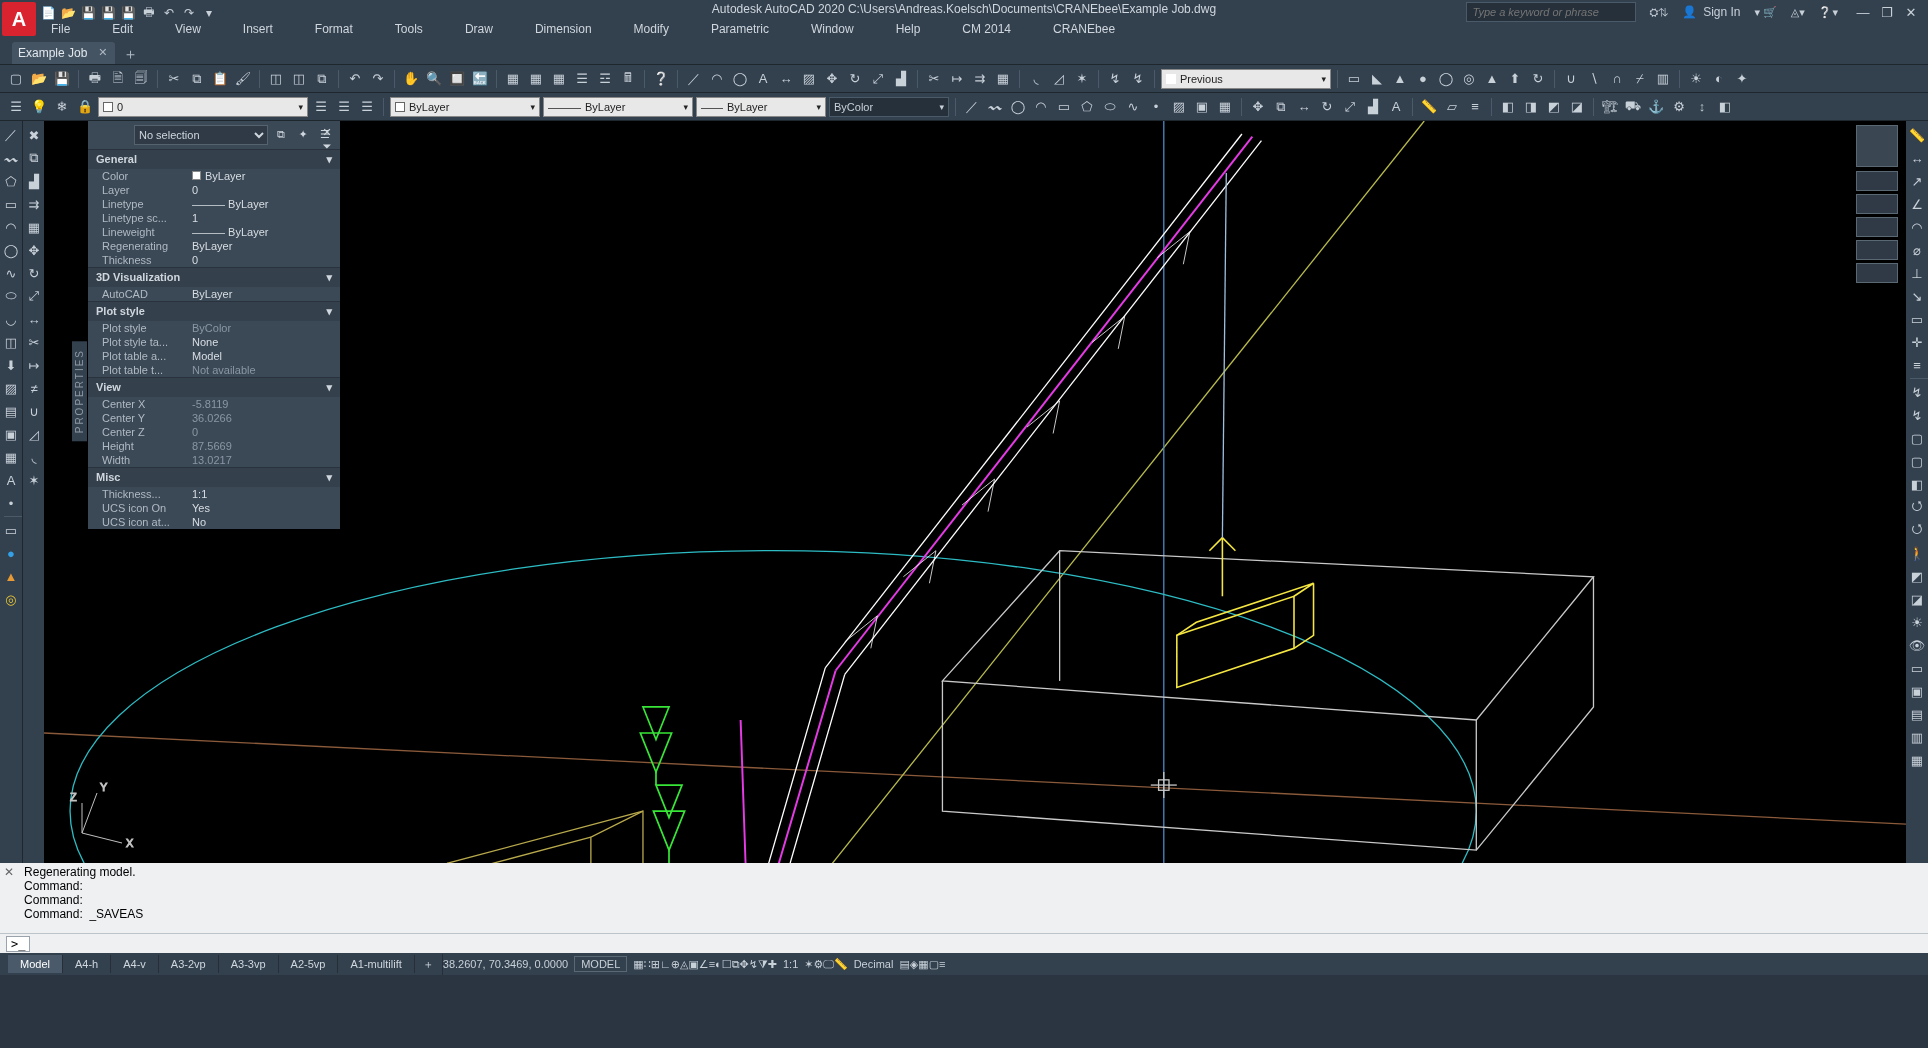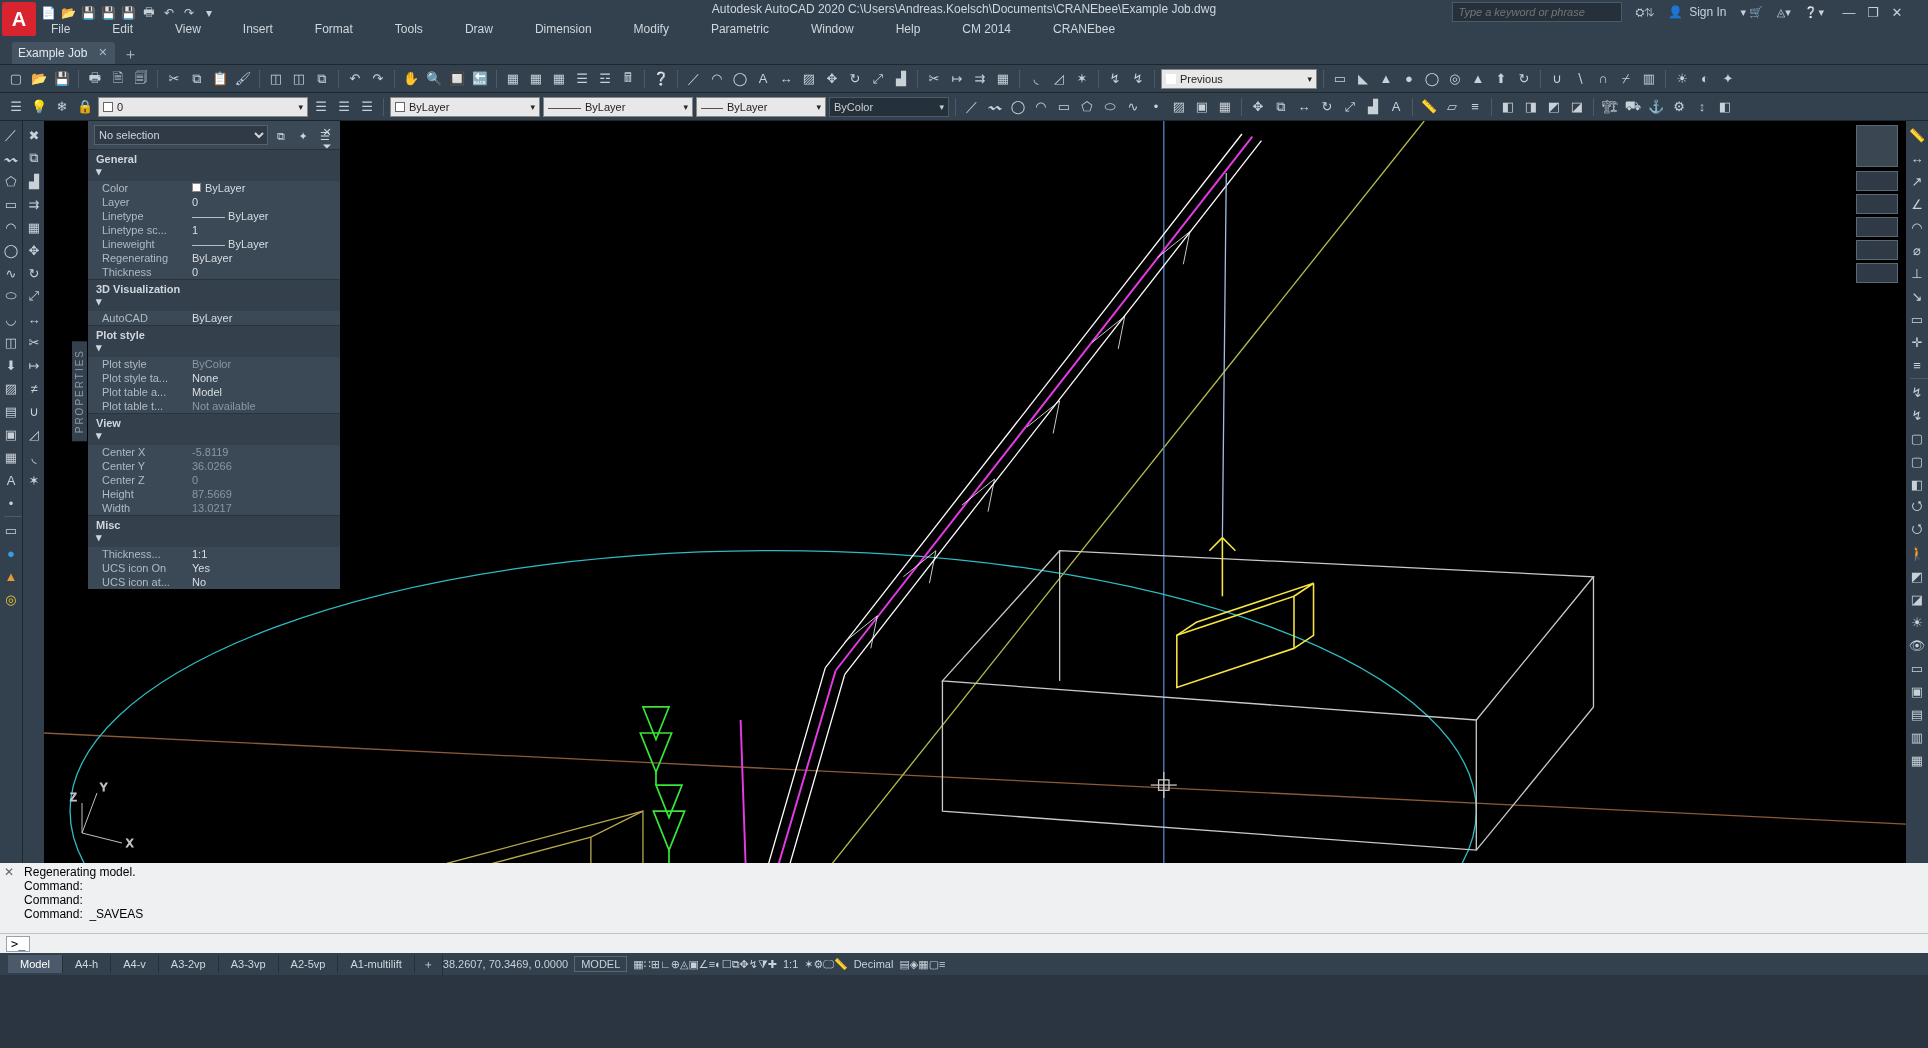--- a/index.html
+++ b/index.html
@@ -4,21 +4,21 @@
 <style>
 * { margin: 0; padding: 0; box-sizing: border-box; font-family: "Segoe UI", Arial, sans-serif; user-select: none; }
 body { background: #2b3441; width: 1928px; height: 1048px; overflow: hidden; font-size: 11px; color: #c8d0d8; position: relative; }
 
 
 .titlebar { height: 39px; background: #33414f; display: flex; align-items: flex-start; position: relative; }
 .app-logo { width: 34px; height: 34px; background: #d9232e; margin: 2px 4px 0 2px; display: flex; align-items: center; justify-content: center; color: #fff; font-size: 20px; font-weight: bold; border-radius: 2px; }
 .qat { display: flex; gap: 2px; padding-top: 4px; }
 .qat .tb { width: 18px; height: 18px; display: flex; align-items: center; justify-content: center; font-size: 12px; color: #c8d0d8; }
 .title-text { position: absolute; left: 50%; transform: translateX(-50%); top: 2px; font-size: 12px; color: #cfd6dd; white-space: nowrap; }
-.title-right { position: absolute; right: 20px; top: 2px; display: flex; align-items: center; gap: 14px; }
+.title-right { position: absolute; right: 6px; top: 2px; display: flex; align-items: center; gap: 14px; }
 .search-kw { background: #26303a; border: 1px solid #4b5a68; height: 20px; width: 170px; color: #8a97a3; font-style: italic; padding: 0 6px; font-size: 11px; }
 .signin { display: flex; align-items: center; gap: 6px; font-size: 12px; }
 .wctl { display: flex; gap: 2px; }
 .wctl span { width: 22px; height: 18px; display: flex; align-items: center; justify-content: center; font-size: 13px; }
 
 
 .menubar { position: absolute; top: 19px; left: 38px; display: flex; gap: 16px; }
 .menubar span { padding: 3px 13px; font-size: 12px; color: #cfd6dd; }
 
 
@@ -38,23 +38,23 @@
 
 .main { position: relative; height: 742px; display: flex; }
 .lefttool { width: 22px; background: #33414f; display: flex; flex-direction: column; gap: 3px; padding: 4px 1px; }
 .lefttool2 { width: 22px; background: #33414f; display: flex; flex-direction: column; gap: 3px; padding: 4px 1px; border-left: 1px solid #1e262e; }
 .righttool { width: 22px; background: #33414f; display: flex; flex-direction: column; gap: 3px; padding: 4px 1px; }
 .viewport { flex: 1; background: #000; position: relative; overflow: hidden; }
 .ucs { position: absolute; left: 18px; bottom: 10px; font-size: 12px; color: #aaa; }
 
 
 .props { position: absolute; left: 44px; top: 0; width: 252px; background: #3b4856; color: #cfd6dd; font-size: 11px; box-shadow: 1px 1px 4px rgba(0,0,0,.4); }
-.props .phdr { display: flex; align-items: flex-end; padding: 4px 6px; gap: 4px; }
+.props .phdr { display: flex; align-items: flex-start; padding: 4px 6px; gap: 4px; margin-left: 40px; }
 .props select { flex: 1; background: #2f3a46; color: #cfd6dd; border: 1px solid #55636f; height: 20px; font-size: 11px; }
-.props .psect { background: #34404c; padding: 3px 8px; font-weight: bold; display: flex; justify-content: space-between; border-top: 1px solid #2a333d; flex-direction: column; }
+.props .psect { background: #34404c; padding: 3px 8px; font-weight: bold; display: flex; justify-content: space-between; border-top: 1px solid #2a333d; }
 .props .prow { display: flex; padding: 1px 0 1px 14px; justify-content: space-between; }
 .props .prow .k { width: 90px; color: #b0bac3; }
 .props .prow .v { flex: 1; color: #d8dee4; }
 .props .sidelabel { position: absolute; left: -16px; top: 220px; writing-mode: vertical-rl; transform: rotate(180deg); font-size: 10px; letter-spacing: 2px; color: #8e99a3; background:#33414f; padding:8px 2px; }
 .props .pxbtn { width: 18px; height: 18px; display: inline-flex; align-items: center; justify-content: center; }
 
 
 .viewcube { position: absolute; right: 6px; top: 4px; width: 44px; }
 .viewcube .cube { width: 42px; height: 42px; background: #3a4652; border: 1px solid #5a6874; margin-bottom: 4px; }
 .viewcube .btn { width: 42px; height: 20px; background: #2f3a46; border: 1px solid #5a6874; margin-bottom: 3px; }
@@ -180,21 +180,21 @@
   <span class="tb">⇉</span>
   <span class="tb">▦</span>
   <span class="sep"></span>
   <span class="tb">◟</span>
   <span class="tb">◿</span>
   <span class="tb">✶</span>
   <span class="sep"></span>
   <span class="tb">↯</span>
   <span class="tb">↯</span>
   <span class="sep"></span>
-  <div class="combo" style="width:156px">
+  <div class="combo" style="width:170px">
     <span style="width:10px;height:10px;background:#fff;display:inline-block"></span>
     <span>Previous</span>
       <span class="arr">▾</span>
   </div>
   <span class="sep"></span>
   <span class="tb">▭</span>
   <span class="tb">◣</span>
   <span class="tb">▲</span>
   <span class="tb">●</span>
   <span class="tb">◯</span>

